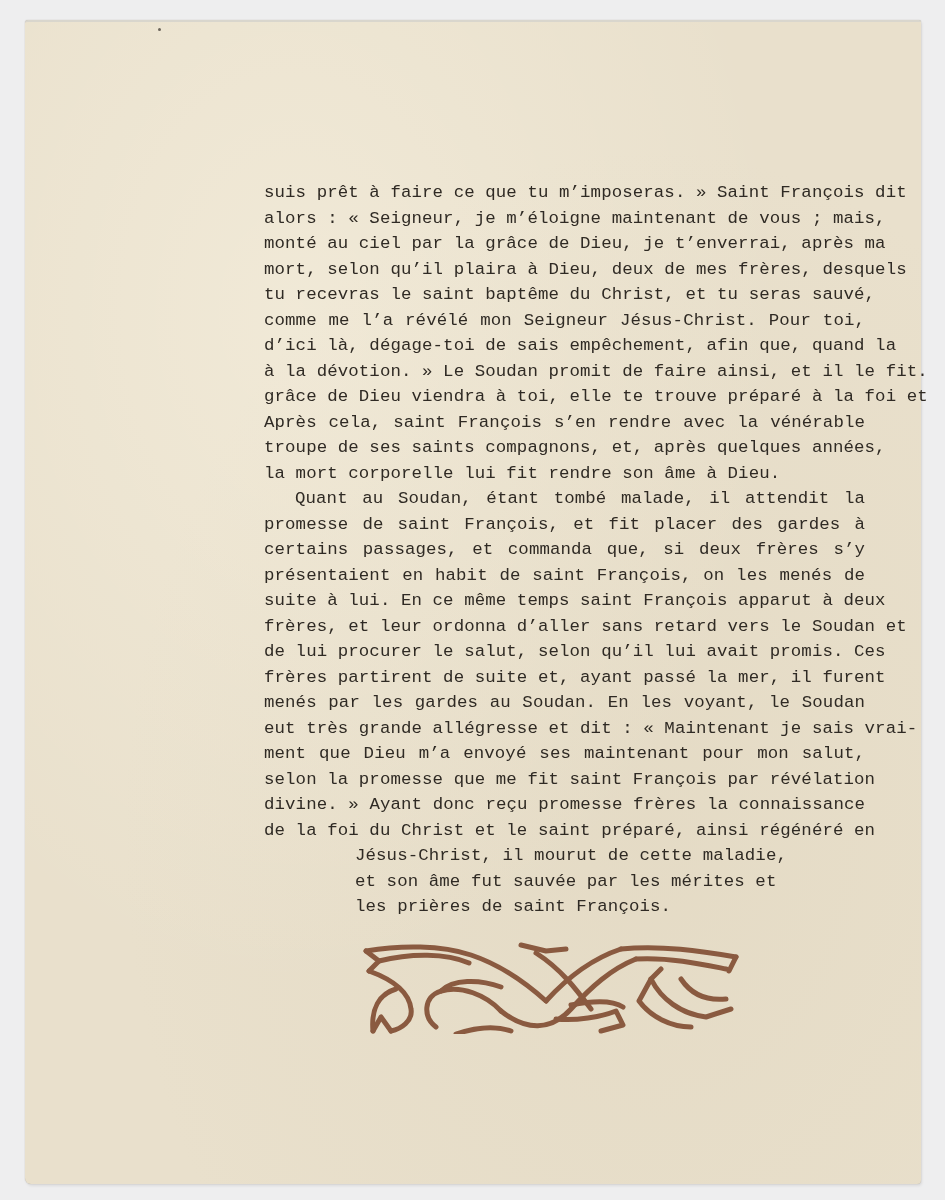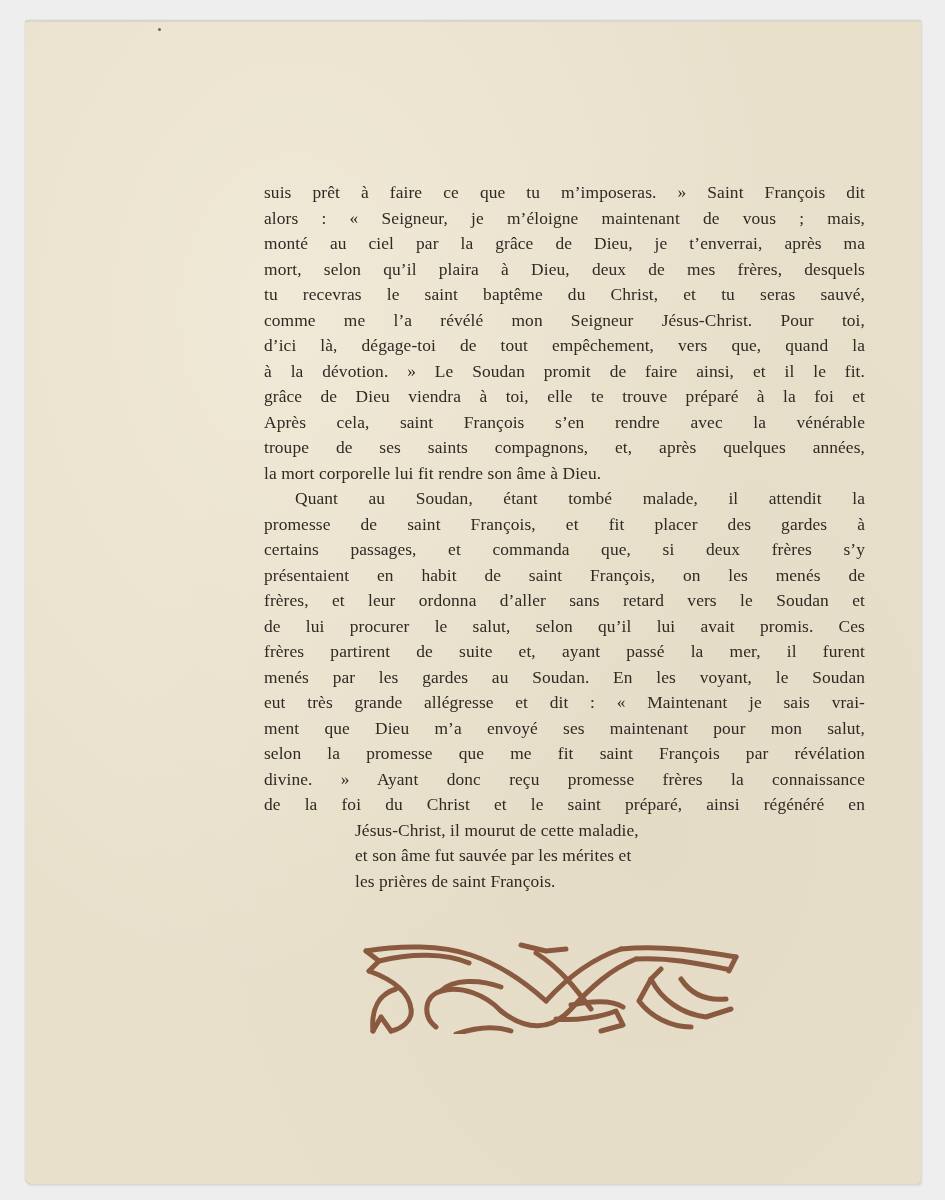--- a/index.html
+++ b/index.html
@@ -22,21 +22,21 @@
         radial-gradient(ellipse at 70% 70%, rgba(210,198,170,0.20), rgba(210,198,170,0) 60%);
       border-radius: 3px 2px 4px 6px;
       box-shadow: 0 0 1px rgba(120,110,90,0.5), 1px 2px 3px rgba(0,0,0,0.08);
       border-top: 2px solid #d9d6cd;
     }
     .text-block {
       position: absolute;
       left: 239px;
       top: 158px;
       width: 601px;
-      font-family: Liberation Serif, serif;
+      font-family: Liberation Mono, monospace;
       font-size: 17.4px;
       line-height: 25.5px;
       color: #2f2a24;
       letter-spacing: 0.1px;
     }
     .line {
       display: block;
       white-space: nowrap;
       text-align: justify;
       text-align-last: justify;
@@ -79,33 +79,34 @@
 
   <div class="text-block">
 
     <div>
       <span class="line">suis prêt à faire ce que tu m’imposeras. » Saint François dit</span>
       <span class="line">alors : « Seigneur, je m’éloigne maintenant de vous ; mais,</span>
       <span class="line">monté au ciel par la grâce de Dieu, je t’enverrai, après ma</span>
       <span class="line">mort, selon qu’il plaira à Dieu, deux de mes frères, desquels</span>
       <span class="line">tu recevras le saint baptême du Christ, et tu seras sauvé,</span>
       <span class="line">comme me l’a révélé mon Seigneur Jésus-Christ. Pour toi,</span>
-      <span class="line">d’ici là, dégage-toi de tout empêchement, vers que, quand la</span>
+      <span class="line">d’ici là, dégage-toi de sais empêchement, afin que, quand la</span>
       <span class="line">à la dévotion. » Le Soudan promit de faire ainsi, et il le fit.</span>
       <span class="line">grâce de Dieu viendra à toi, elle te trouve préparé à la foi et</span>
       <span class="line">Après cela, saint François s’en rendre avec la vénérable</span>
       <span class="line">troupe de ses saints compagnons, et, après quelques années,</span>
       <span class="line last">la mort corporelle lui fit rendre son âme à Dieu.</span>
     </div>
 
     <div>
       <span class="line indent">Quant au Soudan, étant tombé malade, il attendit la</span>
       <span class="line">promesse de saint François, et fit placer des gardes à</span>
       <span class="line">certains passages, et commanda que, si deux frères s’y</span>
       <span class="line">présentaient en habit de saint François, on les menés de</span>
+      <span class="line">suite à lui. En ce même temps saint François apparut à deux</span>
       <span class="line">frères, et leur ordonna d’aller sans retard vers le Soudan et</span>
       <span class="line">de lui procurer le salut, selon qu’il lui avait promis. Ces</span>
       <span class="line">frères partirent de suite et, ayant passé la mer, il furent</span>
       <span class="line">menés par les gardes au Soudan. En les voyant, le Soudan</span>
       <span class="line">eut très grande allégresse et dit : « Maintenant je sais vrai-</span>
       <span class="line">ment que Dieu m’a envoyé ses maintenant pour mon salut,</span>
       <span class="line">selon la promesse que me fit saint François par révélation</span>
       <span class="line">divine. » Ayant donc reçu promesse frères la connaissance</span>
       <span class="line">de la foi du Christ et le saint préparé, ainsi régénéré en</span>
     </div>

